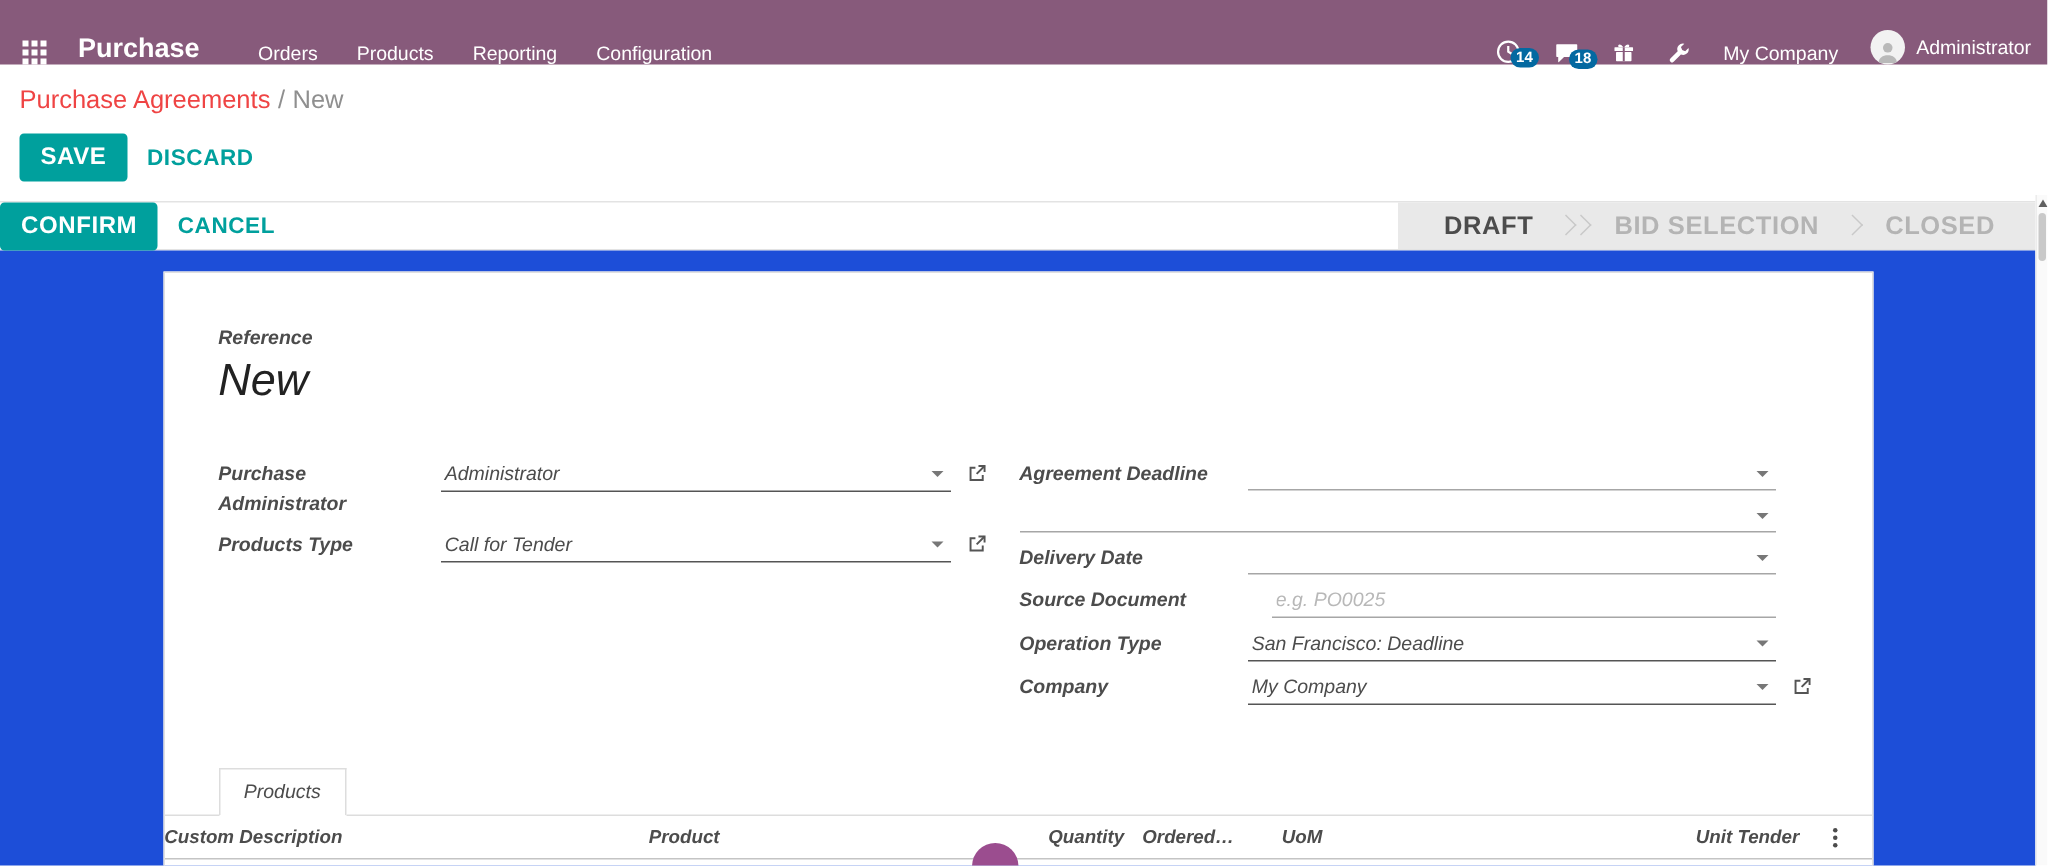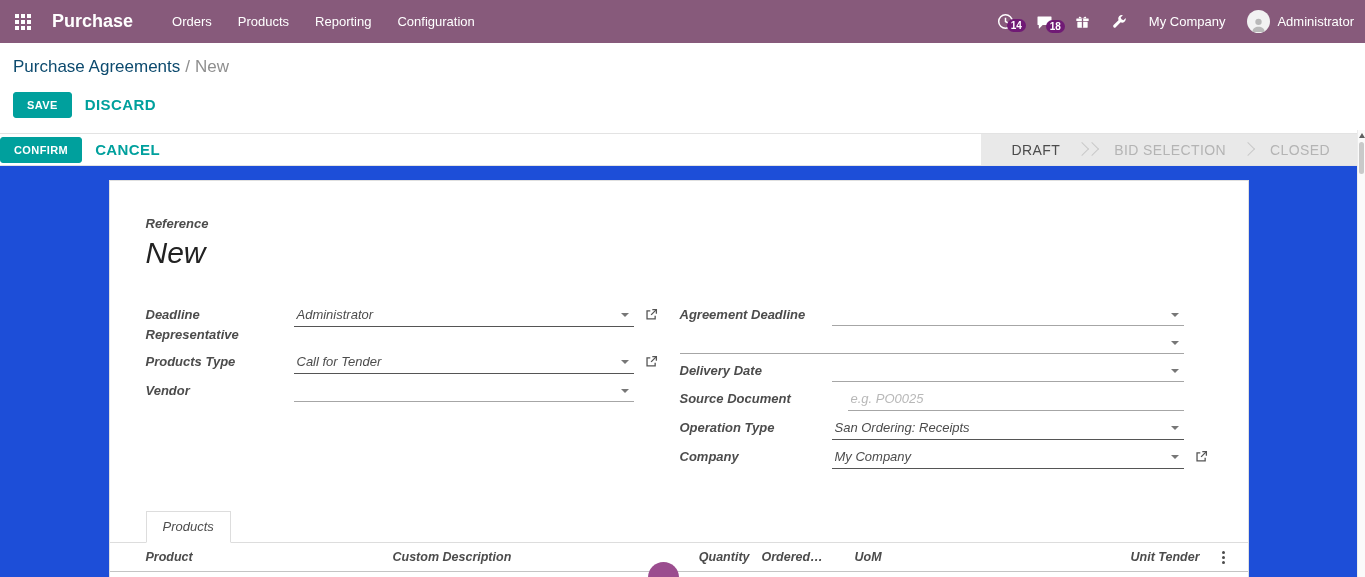--- a/index.html
+++ b/index.html
@@ -5,46 +5,46 @@
   * { box-sizing: border-box; }
   html,body { margin:0; padding:0; }
   body {
     width:1365px; height:577px; overflow:hidden; position:relative;
     font-family:"Liberation Sans", sans-serif; background:#fff; color:#4c4c4c;
   }
   a { text-decoration:none; color:inherit; }
 
   
   .navbar { height:43px; background:#875A7B; color:#fff; display:flex; align-items:stretch; justify-content:space-between; }
-  .nav-left, .nav-right { display:flex; align-items:center; }
+  .nav-left, .nav-right { display:flex; align-items:flex-end; }
   .apps-btn { width:46px; display:flex; align-items:center; justify-content:center; cursor:pointer; }
   .grid-icon { display:grid; grid-template-columns:repeat(3,4px); grid-gap:2px; }
   .grid-icon span { width:4px; height:4px; background:#fff; }
   .brand { display:flex; align-items:center; font-size:18px; font-weight:700; margin:0 26px 0 6px; cursor:pointer; }
   .menus { display:flex; align-items:stretch; }
   .menus .menu-item { display:flex; align-items:center; padding:0 13px; font-size:13px; cursor:pointer; }
   .icon-btn { position:relative; display:flex; align-items:center; padding:0 11px; cursor:pointer; }
-  .badge { position:absolute; top:6px; right:-1px; background:#701a75; color:#fff; font-size:10px; font-weight:700; line-height:13px; border-radius:8px; padding:0 4px; min-width:9px; text-align:center; }
+  .badge { position:absolute; top:6px; right:-1px; background:#0369a1; color:#fff; font-size:10px; font-weight:700; line-height:13px; border-radius:8px; padding:0 4px; min-width:9px; text-align:center; }
   .nav-company, .nav-user { display:flex; align-items:center; font-size:13px; padding:0 11px; cursor:pointer; }
   .avatar-circle { width:23px; height:23px; border-radius:50%; background:#f2f2f2; margin-right:7px; display:flex; align-items:flex-end; justify-content:center; overflow:hidden; }
 
   
   .breadcrumb { padding:12px 0 0 13px; font-size:17px; line-height:24px; }
-  .bc-link { color:#0c4a6e; cursor:pointer; }
+  .bc-link { color:#ef4444; cursor:pointer; }
   .bc-sep { color:#8f8f8f; margin:0 5px; }
   .bc-current { color:#8f8f8f; }
   .toolbar { padding:10px 13px 13px; display:flex; align-items:center; }
-  .btn-primary { background:#00A09D; border:1px solid #00A09D; color:#fff; font-size:11px; font-weight:700; letter-spacing:.4px; padding:6px 13px; border-radius:3px; cursor:pointer; font-family:inherit; }
+  .btn-primary { background:#00A09D; border:1px solid #00A09D; color:#fff; font-size:16px; font-weight:700; letter-spacing:.4px; padding:6px 13px; border-radius:3px; cursor:pointer; font-family:inherit; }
   .btn-flat { background:none; border:1px solid transparent; color:#00A09D; font-size:15px; font-weight:700; letter-spacing:.4px; padding:6px 12px; cursor:pointer; font-family:inherit; }
 
   
   .control-bar { display:flex; align-items:stretch; justify-content:space-between; border-top:1px solid #e3e3e3; border-bottom:1px solid #e3e3e3; background:#fff; height:33px; margin-right:8px; }
   .cp-left { display:flex; align-items:center; }
   .statusbar { background:#e9e9e9; display:flex; align-items:stretch; padding:0 10px 0 14px; }
-  .status-step { display:flex; align-items:center; padding:0 17px; font-size:14px; font-weight:400; letter-spacing:.4px; color:#b4b4b4; cursor:pointer; white-space:nowrap; }
+  .status-step { display:flex; align-items:center; padding:0 17px; font-size:17px; font-weight:700; letter-spacing:.4px; color:#b4b4b4; cursor:pointer; white-space:nowrap; }
   .status-step.active { color:#4c4c4c; }
   .chev { position:relative; width:10px; }
   .chev::before { content:''; position:absolute; top:50%; left:0; width:9px; height:9px; margin-top:-6px; border-top:1px solid #c9c9c9; border-right:1px solid #c9c9c9; transform:rotate(45deg); }
 
   
   .content { background:#1d4ed8; height:414px; padding-top:14px; margin-right:8px;font-style:italic; }
   .sheet { width:1140px; margin:0 auto; background:#fff; border:1px solid #e0e0e0; min-height:430px; padding-top:35px; position:relative; }
   .ref-block { padding:0 36px; }
   .ref-label { font-size:13px; font-weight:700; color:#4c4c4c; }
   .ref-value { font-size:30px; color:#222; margin-top:5px; }
@@ -180,21 +180,21 @@
   <div class="sheet">
 
     <div class="ref-block">
       <div class="ref-label">Reference</div>
       <div class="ref-value">New</div>
     </div>
 
     <div class="fields">
       <div class="col-left">
         <div class="field-row">
-          <div class="f-label">Deadline Representative</div>
+          <div class="f-label">Purchase Administrator</div>
           <div class="f-control dark">
             <span>Administrator</span>
             <span class="caret"></span>
           </div>
           <span class="f-icon">
             <svg width="13" height="13" viewBox="0 0 16 16" fill="none" stroke="#555" stroke-width="1.6">
               <path d="M6.5 3.5H2.5v10h10V9.5"></path>
                 <path d="M9 2h5v5"></path>
                 <path d="M14 2L7.5 8.5"></path>
             </svg>
@@ -207,28 +207,20 @@
             <span class="caret"></span>
           </div>
           <span class="f-icon">
             <svg width="13" height="13" viewBox="0 0 16 16" fill="none" stroke="#555" stroke-width="1.6">
               <path d="M6.5 3.5H2.5v10h10V9.5"></path>
                 <path d="M9 2h5v5"></path>
                 <path d="M14 2L7.5 8.5"></path>
             </svg>
           </span>
         </div>
-        <div class="field-row">
-          <div class="f-label">Vendor</div>
-          <div class="f-control">
-            <span></span>
-            <span class="caret"></span>
-          </div>
-          <span class="f-icon empty"></span>
-        </div>
       </div>
 
       <div class="col-right">
         <div class="field-row">
           <div class="f-label">Agreement Deadline</div>
           <div class="f-control">
             <span></span>
             <span class="caret"></span>
           </div>
           <span class="f-icon empty"></span>
@@ -251,21 +243,21 @@
         <div class="field-row">
           <div class="f-label">Source Document</div>
           <div class="f-control" style="cursor:text;margin-left:16px;">
             <input class="f-input" type="text" placeholder="e.g. PO0025" style="">
           </div>
           <span class="f-icon empty"></span>
         </div>
         <div class="field-row">
           <div class="f-label">Operation Type</div>
           <div class="f-control dark">
-            <span>San Ordering: Receipts</span>
+            <span>San Francisco: Deadline</span>
             <span class="caret"></span>
           </div>
           <span class="f-icon empty"></span>
         </div>
         <div class="field-row">
           <div class="f-label">Company</div>
           <div class="f-control dark">
             <span>My Company</span>
             <span class="caret"></span>
           </div>
@@ -278,22 +270,22 @@
           </span>
         </div>
       </div>
     </div>
 
     <div class="tab-strip">
       <div class="tab active">Products</div>
     </div>
 
     <div class="thead">
+      <div class="th th-desc">Custom Description</div>
       <div class="th th-product">Product</div>
-      <div class="th th-desc">Custom Description</div>
       <div class="th th-qty">Quantity</div>
       <div class="th th-ordered">Ordered Qua...</div>
       <div class="th th-uom">UoM</div>
       <div class="th th-price">Unit Tender</div>
       <div class="th-opt">
         <span class="dots">
             <span></span>
             <span></span>
             <span></span>
           </span>

